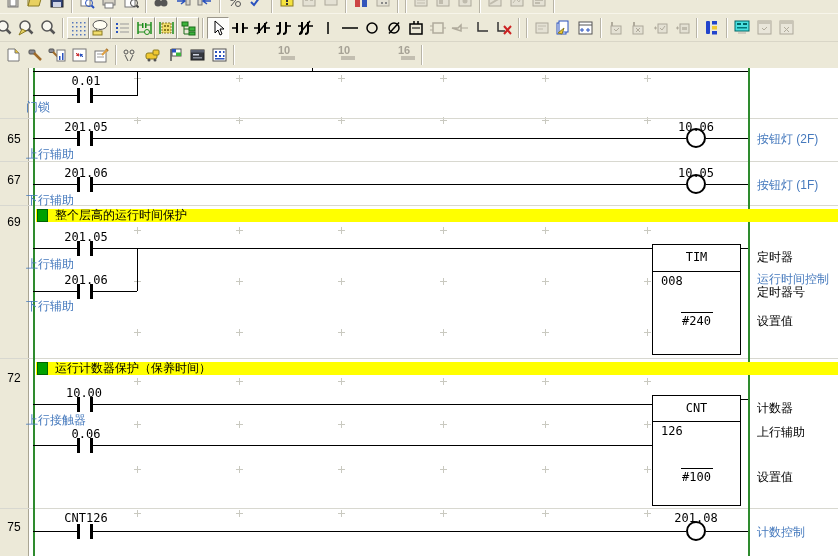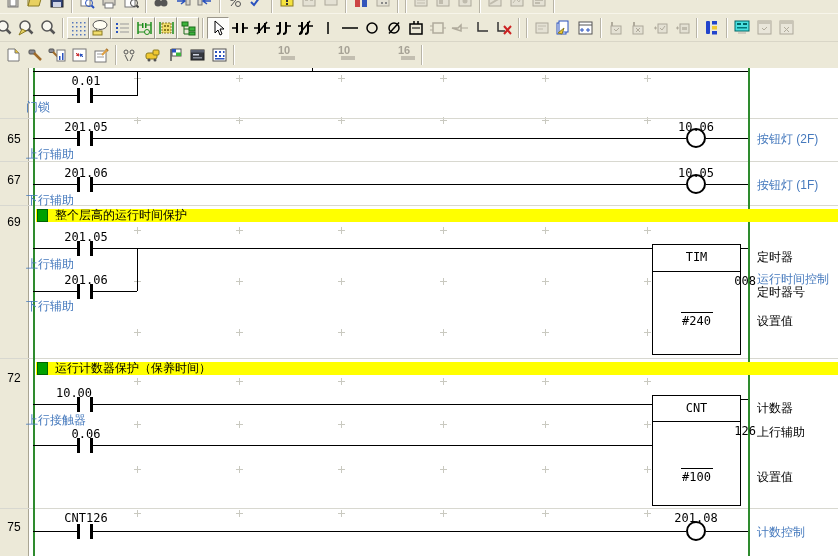--- a/index.html
+++ b/index.html
@@ -39,21 +39,21 @@
           white-space:nowrap;}
   .rlabel.blue{color:#4579bd;}
   .contact{position:absolute;width:17px;height:15px;}
   .contact .bar{position:absolute;top:0;width:3px;height:15px;background:#000;}
   .contact .bar.l{left:0;} .contact .bar.r{left:13px;}
   .coil{position:absolute;width:16px;height:16px;border:2px solid #000;border-radius:50%;
         background:#fff;}
   .ibox{position:absolute;width:87px;height:109px;border:1px solid #000;background:#fff;}
   .ibox .mn{position:absolute;left:0;top:5px;width:87px;text-align:center;
             font:12px "DejaVu Sans Mono",monospace;}
-  .ibox .op1{position:absolute;left:16px;top:29px;width:87px;text-align:right;
+  .ibox .op1{position:absolute;left:8px;top:29px;width:87px;text-align:left;
              font:12px "DejaVu Sans Mono",monospace;}
   .ibox .op2{position:absolute;left:0;top:69px;width:87px;text-align:center;
              font:12px "DejaVu Sans Mono",monospace;}
   .ibox .div1{position:absolute;left:0;top:26px;width:87px;height:1px;background:#000;}
   .ibox .ovl{position:absolute;left:28px;top:67px;width:32px;height:1px;background:#000;}
   .ibox.cnt .op1{top:28px;} .ibox.cnt .div1{top:25px;}
   .ibox.cnt .op2{top:74px;} .ibox.cnt .ovl{top:72px;}
   .banner{position:absolute;left:36px;width:802px;height:13px;background:#ffff00;z-index:5;}
   .banner .mark{position:absolute;left:1px;top:0;width:11px;height:13px;background:#00a000;
                 border:1px solid #006600;box-sizing:border-box;}
@@ -784,21 +784,21 @@
       <div class="mark"></div>
       <div class="btxt">运行计数器保护（保养时间）</div>
     </div>
     <div class="hl" style="left:33px;top:336px;width:44px"></div>
     <div class="hl" style="left:93px;top:336px;width:559px"></div>
     <div class="hl" style="left:740px;top:331px;width:8px"></div>
     <div class="contact" style="left:77px;top:329px">
         <div class="bar l"></div>
         <div class="bar r"></div>
       </div>
-    <div class="opnd" style="left:34px;top:318px">10.00</div>
+    <div class="opnd" style="left:44px;top:318px">10.00</div>
     <div class="cmt" style="left:26px;top:344px">上行接触器</div>
     <div class="hl" style="left:33px;top:377px;width:44px"></div>
     <div class="hl" style="left:93px;top:377px;width:559px"></div>
     <div class="contact" style="left:77px;top:370px">
         <div class="bar l"></div>
         <div class="bar r"></div>
       </div>
     <div class="opnd" style="left:46px;top:359px">0.06</div>
     <div class="ibox cnt" style="left:652px;top:327px">
       <div class="mn">CNT</div>

